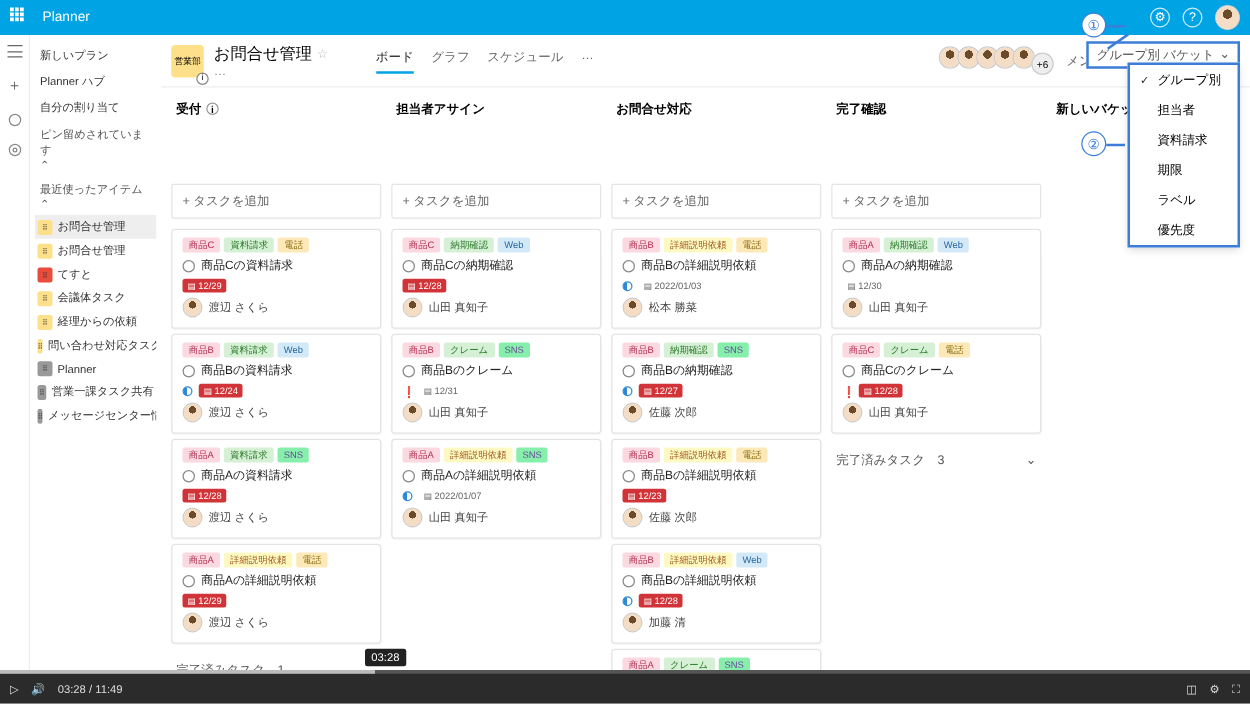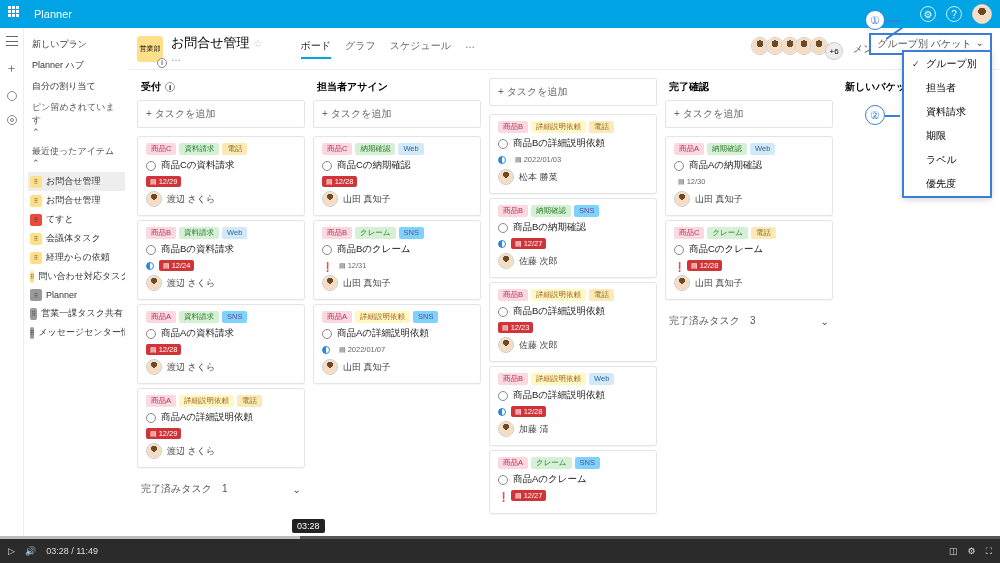--- a/index.html
+++ b/index.html
@@ -36,31 +36,31 @@
 .plan-header .tab { padding-bottom:4px; color:#666; cursor:pointer;}
 .plan-header .tab.active { color:#222; border-bottom:2px solid #00a4e4; }
 .plan-header .ph-right { margin-left:auto; display:flex; align-items:center; gap:10px; }
 .plan-header .mini-av { width:18px; height:18px; border-radius:50%; border:1px solid #ccc; display:inline-flex; align-items:center; justify-content:center; font-size:8px; background:#fff; margin-left:-6px;}
 .plan-header .filter-txt { color:#666; cursor:pointer; }
 
 .board { flex:1; display:flex; gap:8px; padding:8px 8px 0 8px; overflow:hidden; }
 .bucket { width:168px; flex-shrink:0; display:flex; flex-direction:column; }
 .bucket-title { font-size:10px; font-weight:600; padding:2px 4px 6px; display:flex; align-items:center;}
 .bucket-title .info { margin-left:4px; font-size:8px; border:1px solid #999; border-radius:50%; width:10px; height:10px; display:inline-flex; align-items:center; justify-content:center;}
-.add-task { font-size:10px; color:#666; padding:6px 8px; border:1px solid #e4e4e4; background:#fff; border-radius:2px; margin-bottom:8px; cursor:pointer; }
+.add-task { font-size:10px; color:#666; padding:6px 8px; border:1px solid #e4e4e4; background:#fff; border-radius:2px; margin-bottom:8px; cursor:pointer;margin-top:47px; }
 .add-task:before { content:"+ "; }
 
 .card { background:#fff; border:1px solid #e4e4e4; border-radius:3px; padding:6px 8px 8px; margin-bottom:4px; font-size:9px; box-shadow:0 1px 1px rgba(0,0,0,.04); }
 .card .tags { display:flex; gap:3px; flex-wrap:wrap; margin-bottom:4px;}
 .tag { font-size:7.5px; padding:1px 5px; border-radius:2px; }
 .tag.pink { background:#fcd8e0; color:#b03050; }
 .tag.green { background:#d6f0d6; color:#2a7a2a; }
 .tag.yellow { background:#fde9b8; color:#8a6b10; }
 .tag.blue { background:#d4e9f7; color:#2767a0; }
-.tag.purple { background:#7dd3fc; color:#6a4a9a; }
+.tag.purple { background:#86efac; color:#6a4a9a; }
 .tag.orange { background:#fef9c3; color:#a05a1c; }
 .card .title-row { display:flex; align-items:center; gap:5px; margin-bottom:4px;}
 .card .title-row .circle { width:10px; height:10px; border:1.2px solid #888; border-radius:50%; flex-shrink:0;}
 .card .title-row .ttl { font-size:9.5px; color:#222;}
 .card .meta-row { display:flex; align-items:center; gap:5px; margin-bottom:4px;}
 .card .due { font-size:7.5px; padding:1px 4px; border-radius:2px; display:inline-flex; align-items:center; gap:2px;}
 .card .due.red { background:#d13438; color:#fff; }
 .card .due.plain { color:#666; }
 .card .due:before { content:"▤"; font-size:7px;}
 .card .prio { width:8px; height:8px; }
@@ -377,20 +377,21 @@
             </div>
       <div class="assignee">
               <span class="av">
                 <span class="avface"></span>
               </span>
               <span class="nm">山田 真知子</span>
             </div>
     </div>
         </div>
         <div class="bucket">
+          <div class="bucket-title">お問合せ対応</div>
           <div class="add-task">タスクを追加</div>
           <div class="card">
       <div class="tags">
               <span class="tag pink">商品B</span>
               <span class="tag orange">詳細説明依頼</span>
               <span class="tag yellow">電話</span>
             </div>
       <div class="title-row">
               <span class="circle"></span>
               <span class="ttl">商品Bの詳細説明依頼</span>

